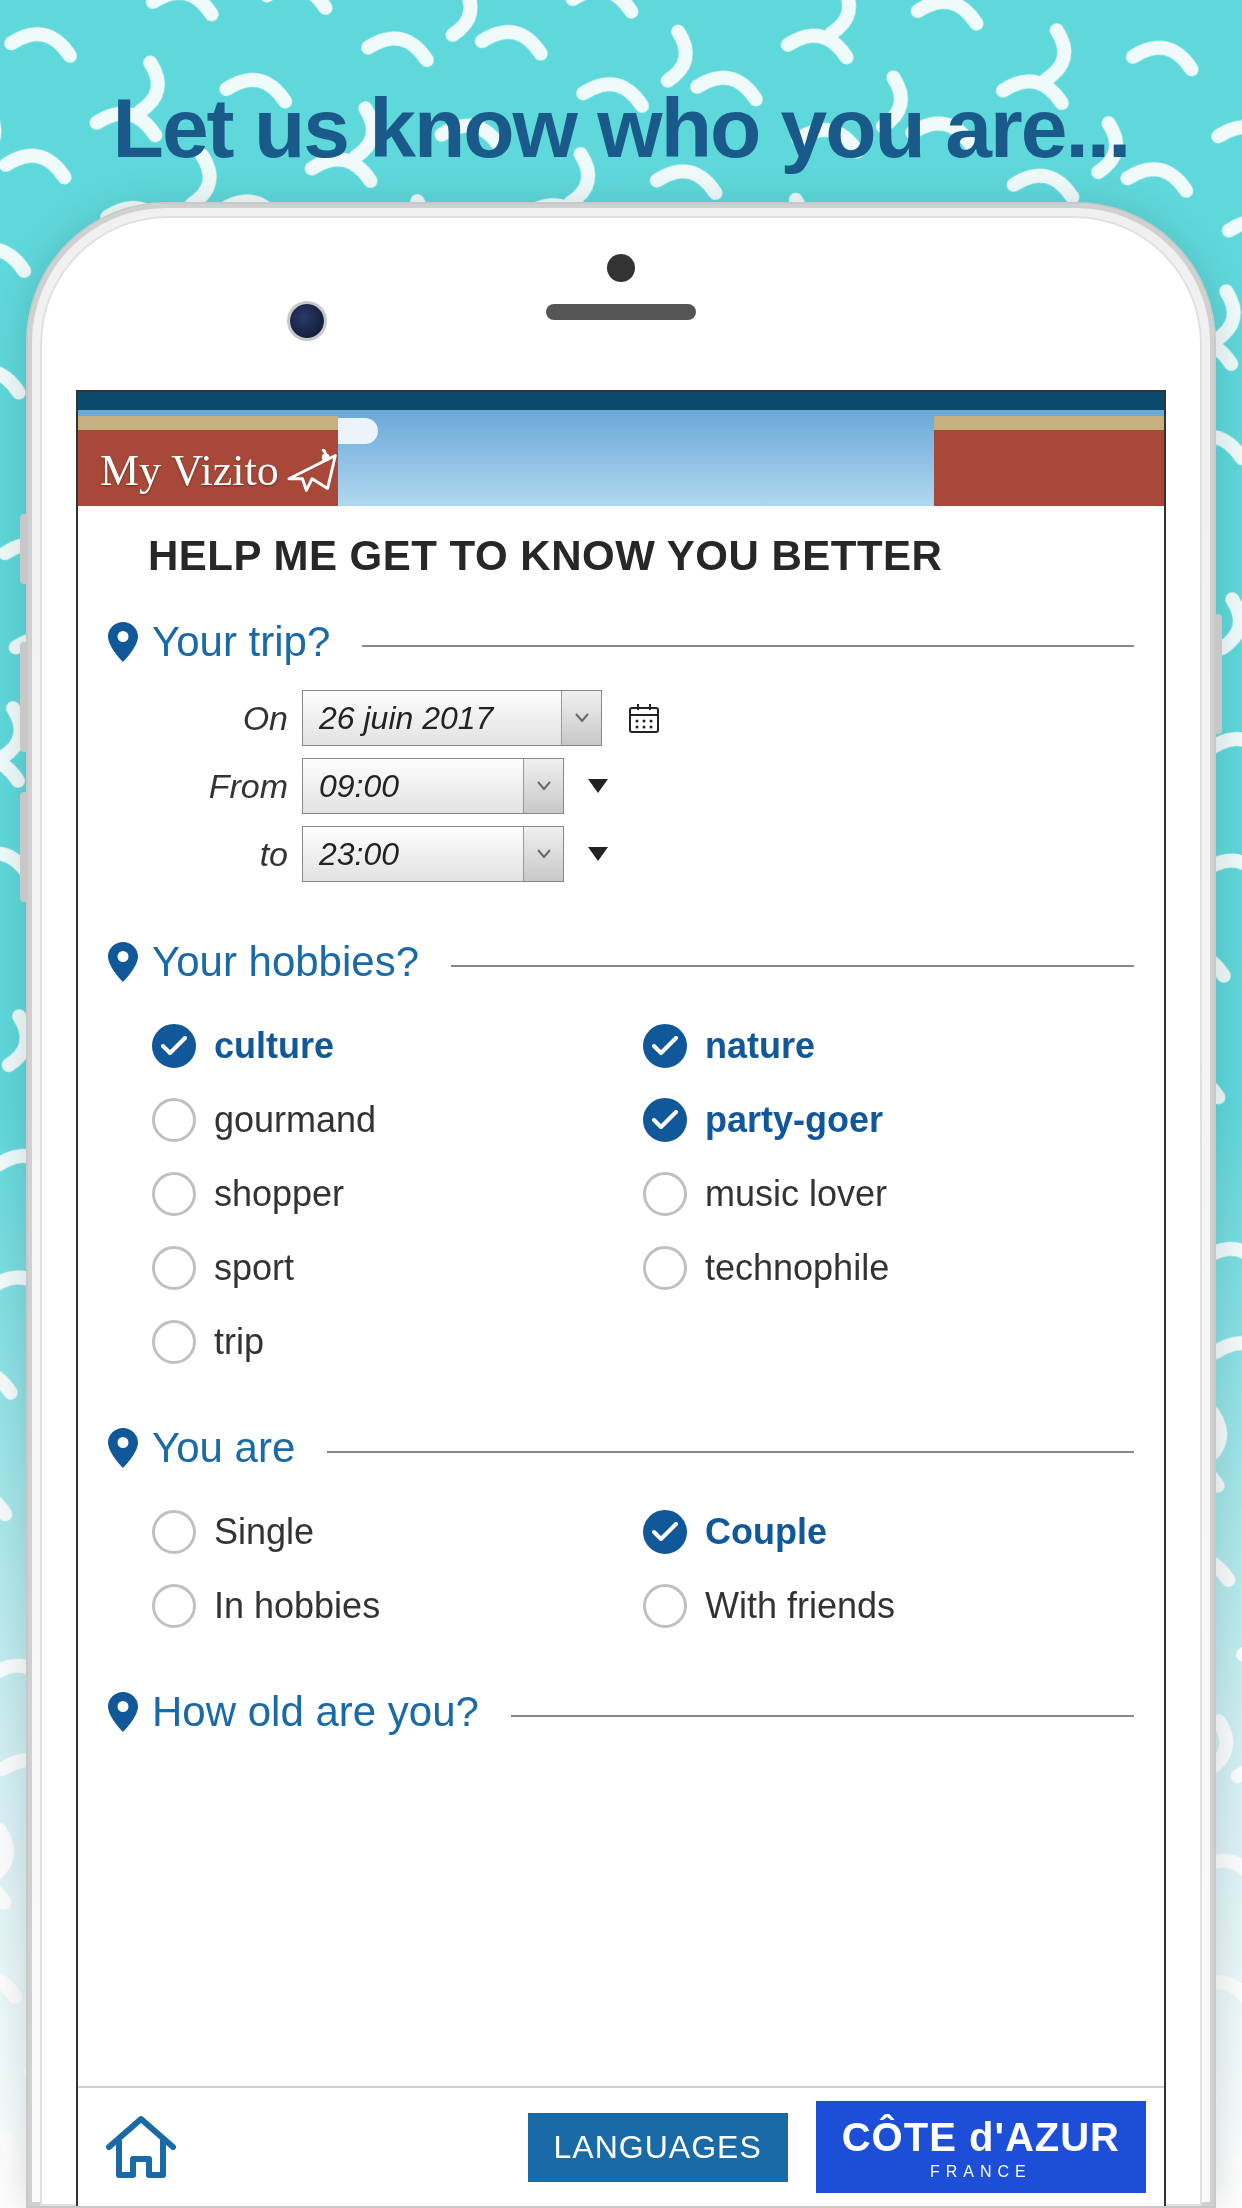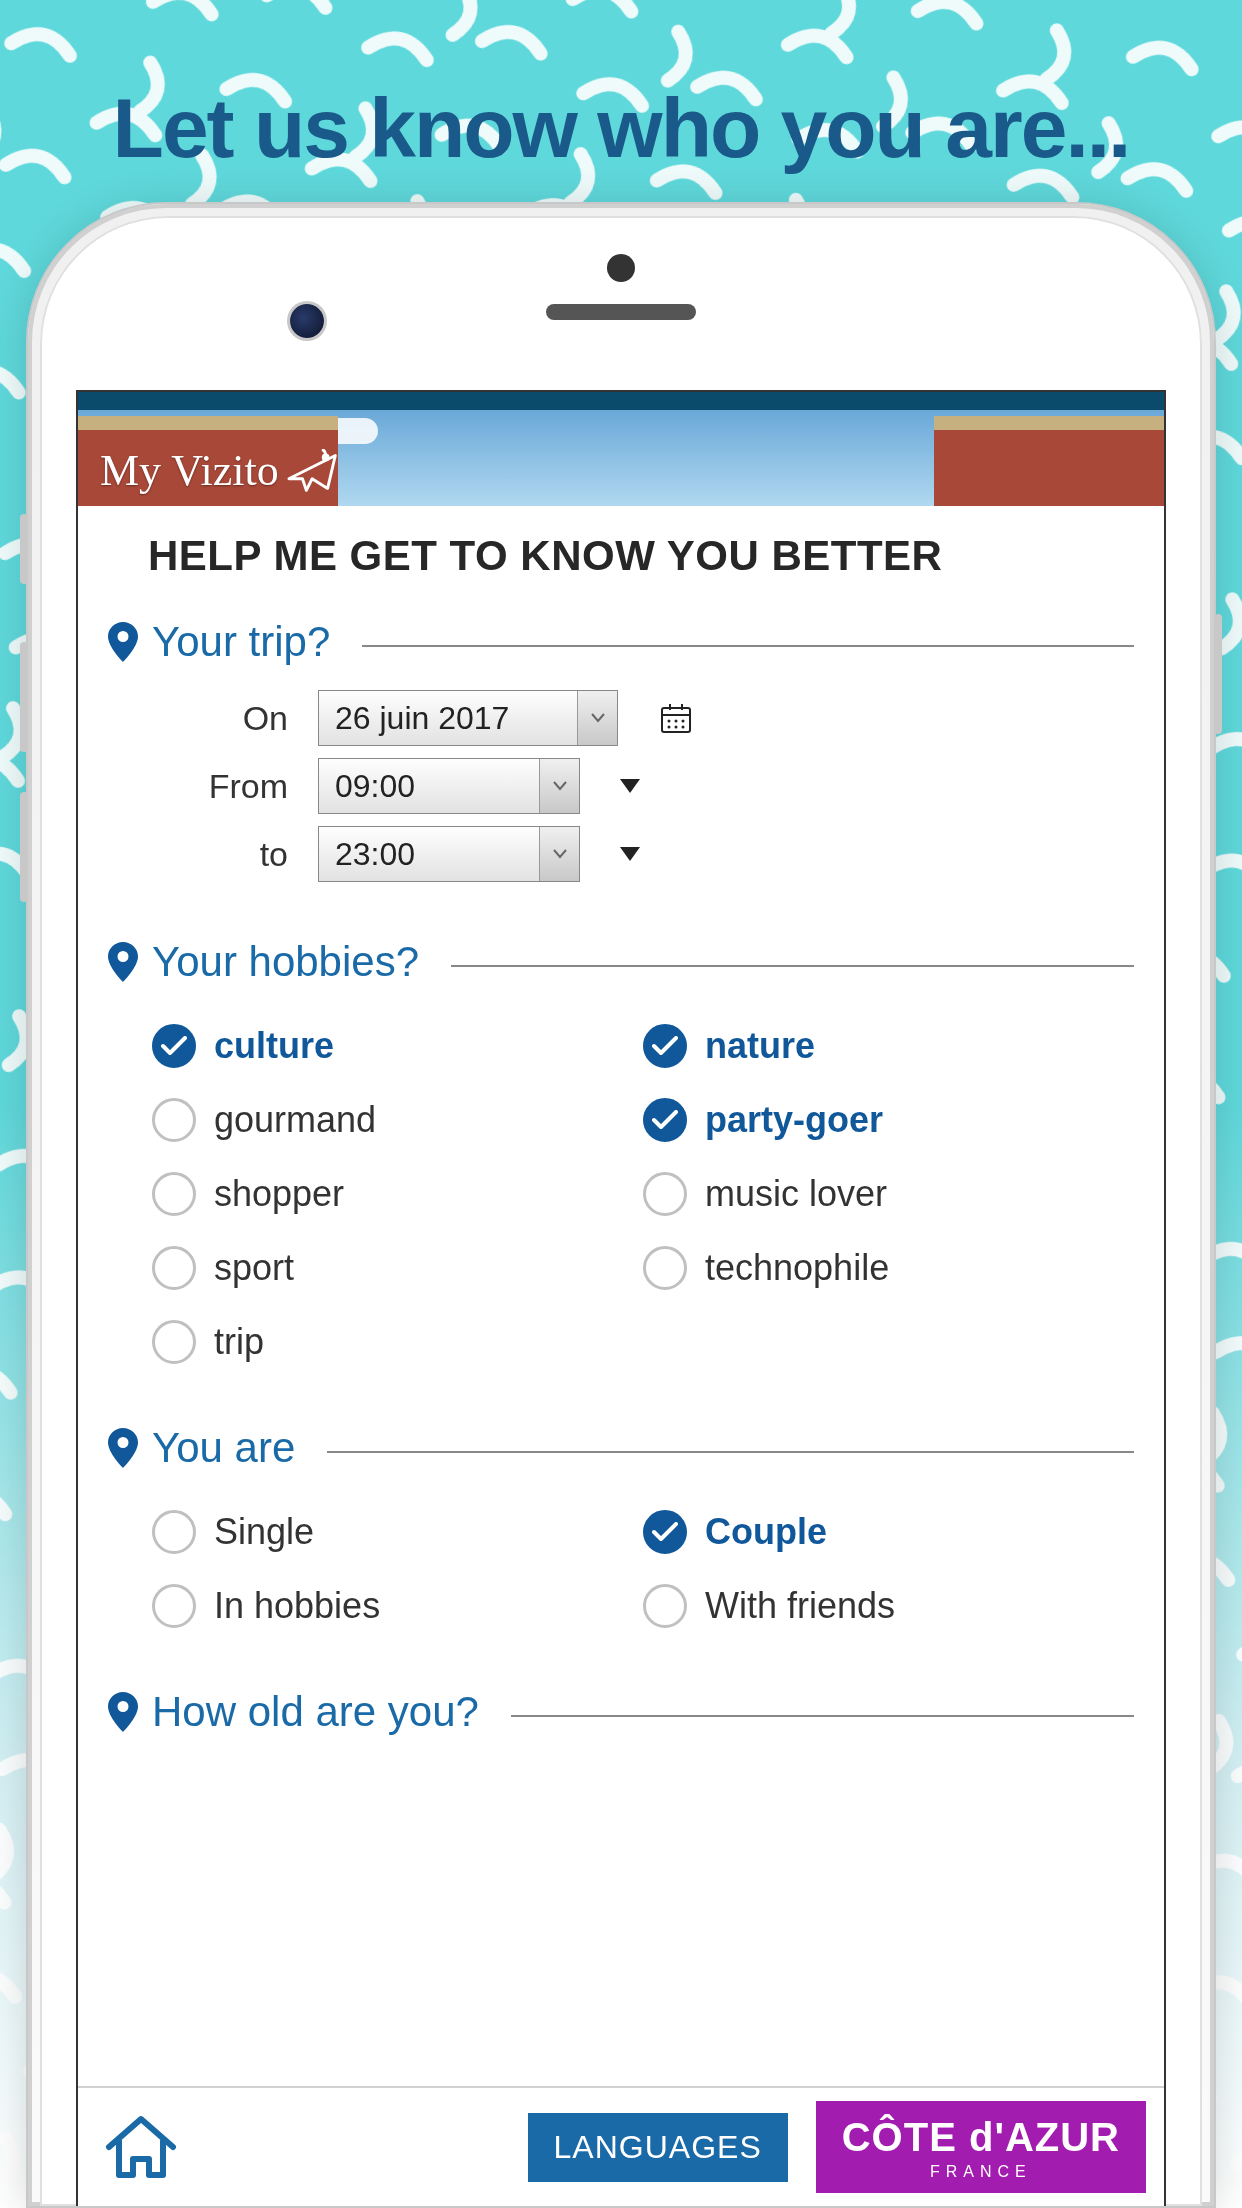--- a/index.html
+++ b/index.html
@@ -94,21 +94,21 @@
   .section { padding: 0 30px 30px; }
   .section-title {
     display: flex; align-items: center; gap: 14px;
     padding: 20px 0 18px;
   }
   .pin { width: 30px; height: 40px; flex-shrink:0; }
   .section-label { color:#1a6aa8; font-size:42px; font-weight:400; white-space:nowrap; }
   .section-rule { flex:1; height:2px; background:#888; margin-left:18px; margin-top:8px; }
 
   
-  .field-row { display:flex; align-items:center; justify-content:flex-start; padding:6px 0 6px 70px; gap:30px; }
+  .field-row { display:flex; align-items:center; justify-content:flex-start; padding:6px 0 6px 70px; gap:14px;font-style:italic; }
   .field-label { width:110px; text-align:right; font-size:34px; color:#333; }
   .combo {
     display:flex; align-items:stretch; height:56px;
     border:1px solid #888; background: linear-gradient(to bottom, #fefefe, #e2e2e2);
     font-size:32px; color:#222;
   }
   .combo-val { padding: 10px 16px; display:flex; align-items:center; min-width:220px; }
   .combo-date .combo-val { min-width:258px;text-align:right; }
   .combo-btn { width:40px; background: linear-gradient(to bottom, #f0f0f0, #c8c8c8); border-left:1px solid #999; display:flex; align-items:center; justify-content:center; }
   .combo-btn svg { width:14px; height:10px; }
@@ -131,21 +131,21 @@
     display:flex; align-items:center; justify-content:space-between;
     padding: 8px 18px;
   }
   .home-btn { width:90px; height:80px; display:flex; align-items:center; justify-content:center; }
   .home-btn svg { width:80px; height:72px; }
   .lang-btn {
     background:#1a6aa8; color:#fff; font-size:32px; font-weight:500;
     padding: 16px 26px; letter-spacing:1px;
   }
   .brand {
-    background:#a21caf; color:#fff; text-align:center;
+    background:#1d4ed8; color:#fff; text-align:center;
     padding: 14px 26px 12px; line-height:1.1;
   }
   .brand-top { font-size:40px; font-weight:700; letter-spacing:1px; }
   .brand-sub { font-size:16px; letter-spacing:6px; margin-top:4px; }
 
   
   .content { position:absolute; top:114px; left:0; right:0; bottom:120px; overflow:hidden; }
 </style>
 </head>
 <body>

